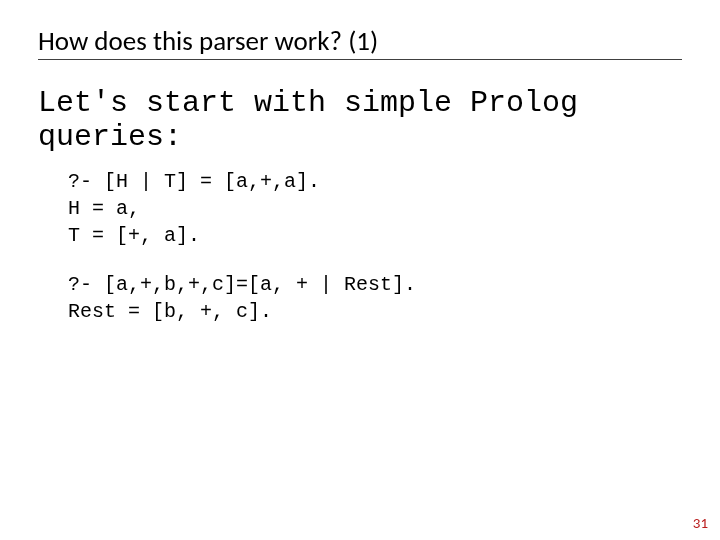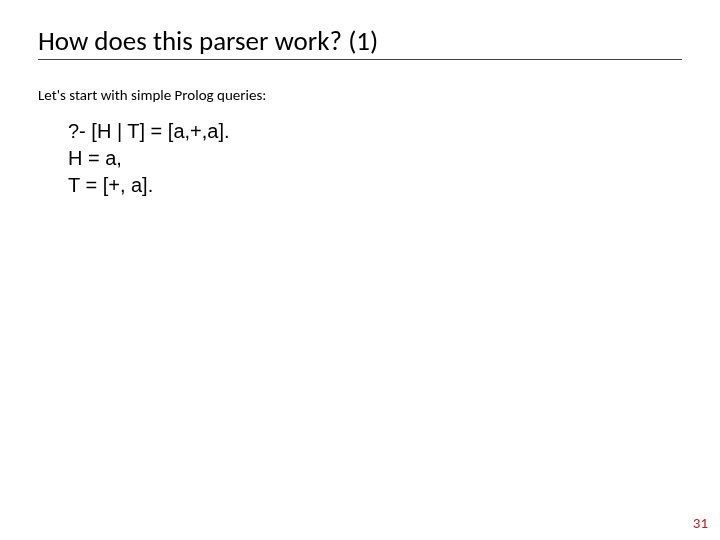--- a/index.html
+++ b/index.html
@@ -25,26 +25,27 @@
     font-weight: 400;
     margin: 0 0 2px 0;
     letter-spacing: 0px;
   }
   .title-rule {
     border: none;
     border-top: 1px solid #404040;
     margin: 0 0 26px 0;
   }
   .subtitle {
-    font-size: 15px;
+    font-size: 30px;
     font-weight: 400;
     margin: 4px 0 14px 0;
+    font-family: Liberation Mono, monospace;
   }
   .code-block {
-    font-family: Liberation Sans, sans-serif;
+    font-family: Liberation Mono, monospace;
     font-size: 20px;
     line-height: 1.35;
     color: #000000;
     white-space: pre;
     margin-left: 30px;
     margin-bottom: 22px;
   }
   .page-num {
     position: absolute;
     right: 12px;
@@ -61,16 +62,18 @@
 
   <h1 class="title">How does this parser work? (1)</h1>
   <hr class="title-rule">
 
   <p class="subtitle">Let's start with simple Prolog queries:</p>
 
   <div class="code-block"><span>?- [H | T] = [a,+,a].</span>
 <span>H = a,</span>
 <span>T = [+, a].</span></div>
 
+  <div class="code-block"><span>?- [a,+,b,+,c]=[a, + | Rest].</span>
+<span>Rest = [b, +, c].</span></div>
 
   <div class="page-num">31</div>
 
 </div>
 
 </body></html>

